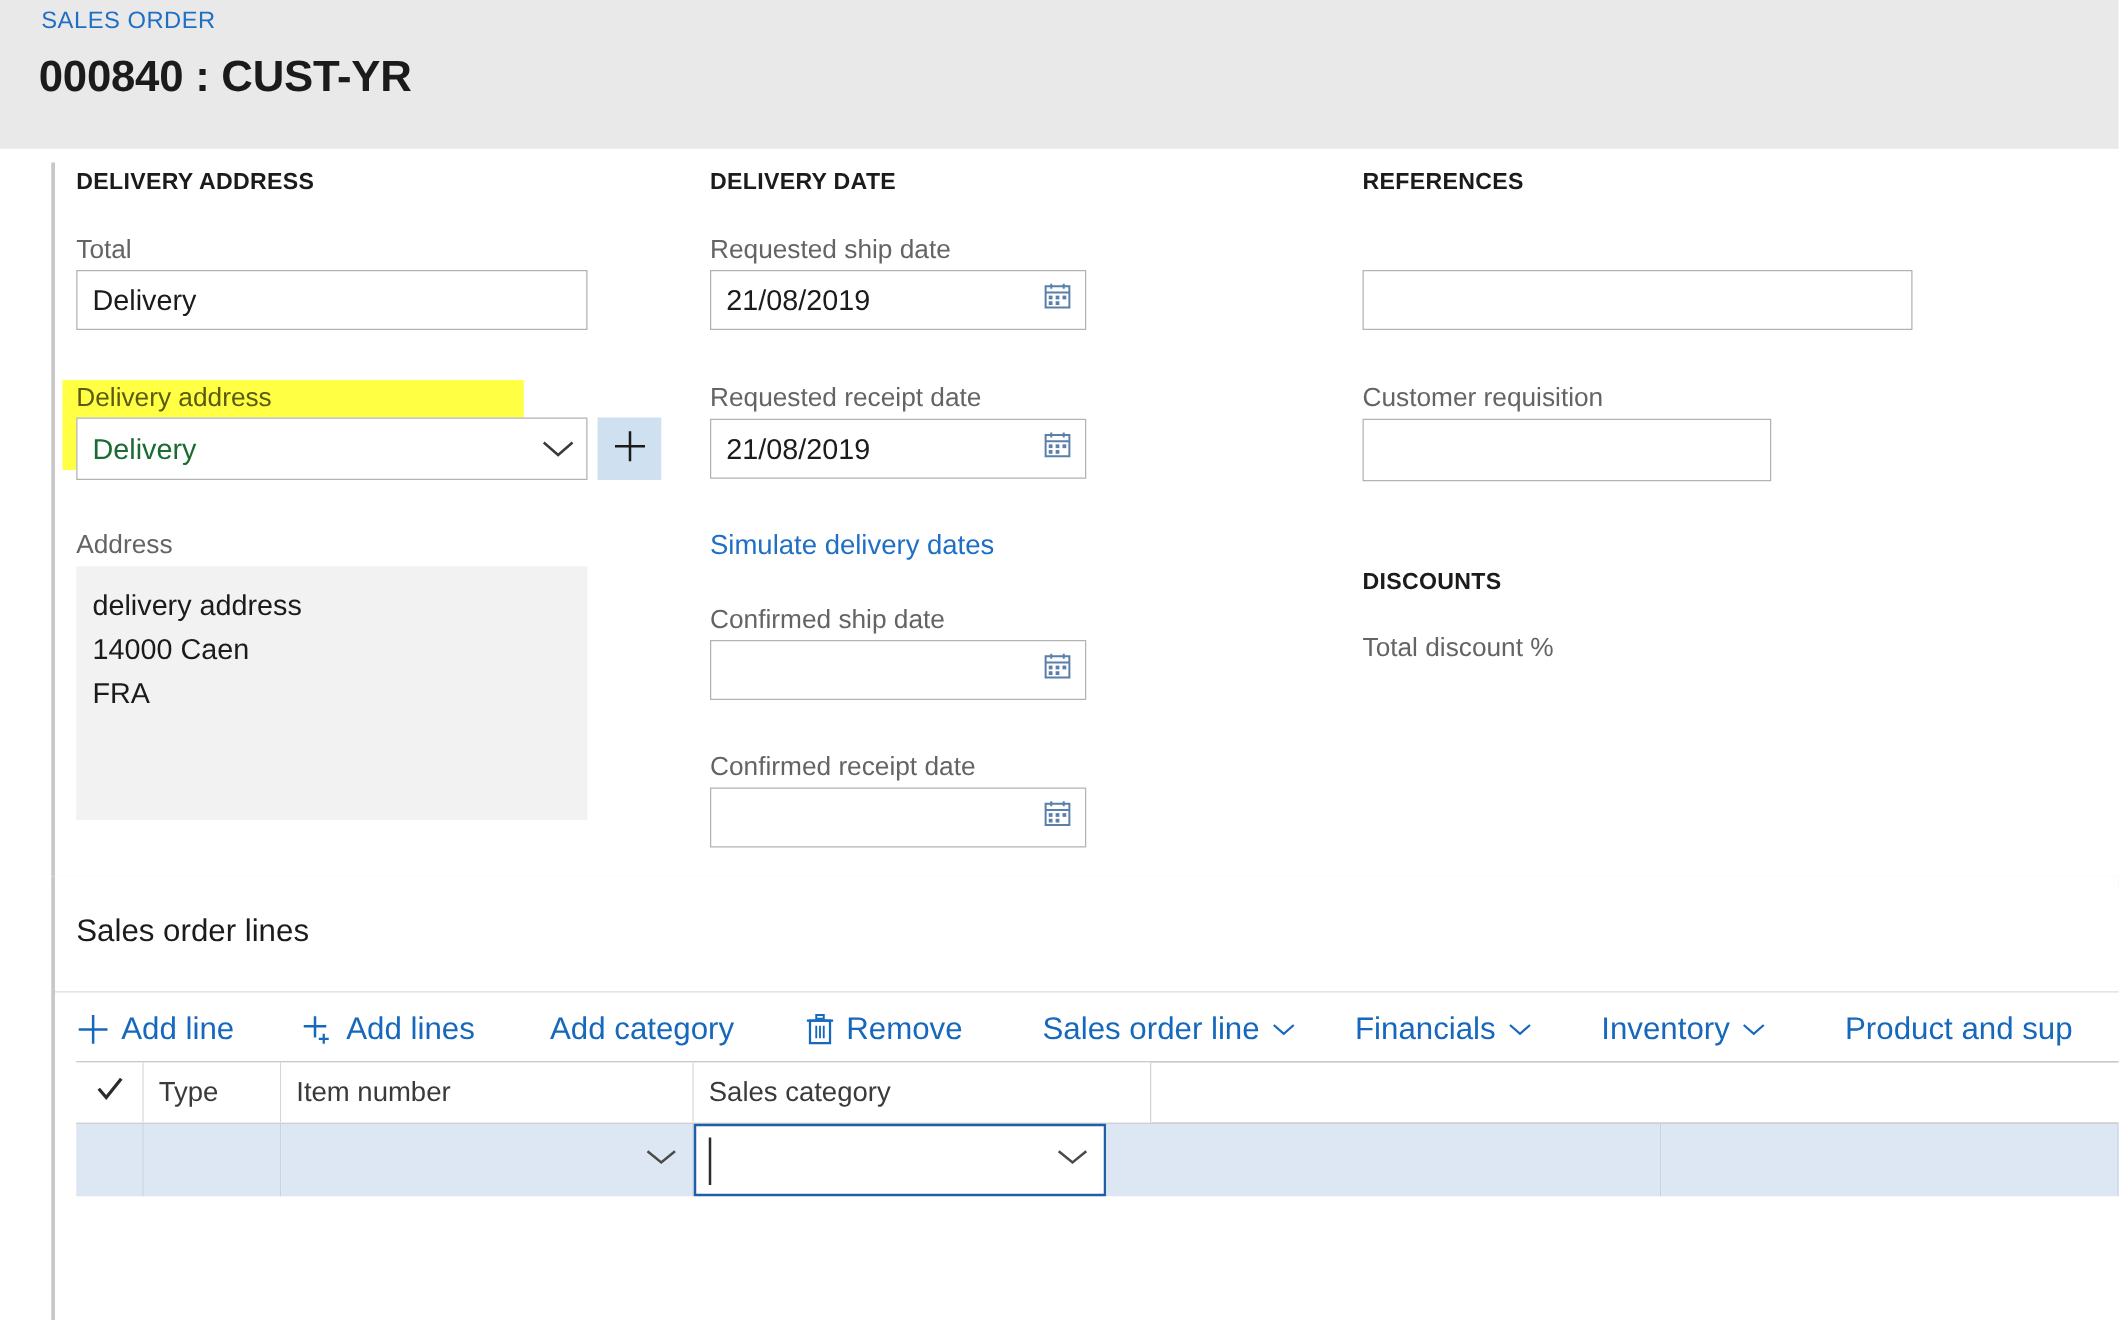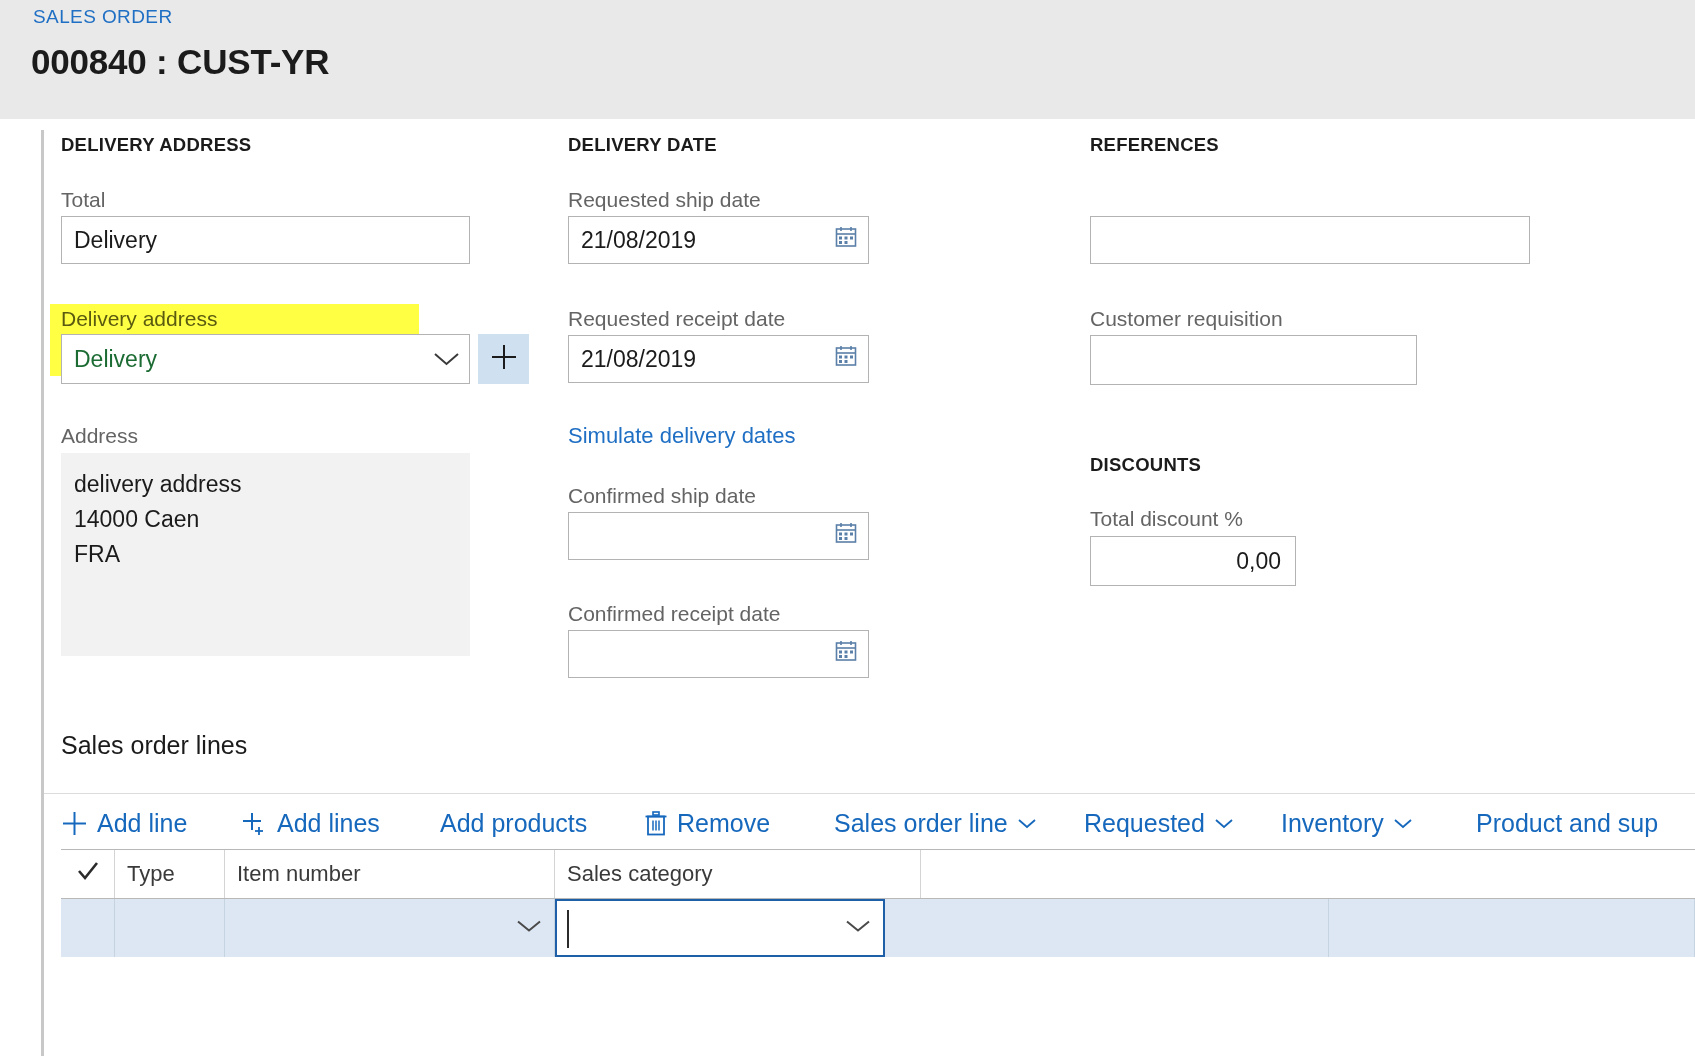--- a/index.html
+++ b/index.html
@@ -278,23 +278,20 @@
     </div>
 
     <div class="fieldlabel" style="left:1046px; top:177px;">Customer requisition</div>
     <div class="inputbox" style="left:1046px; top:205px; width:327px; height:50px;">
       <span class="val"></span>
     </div>
 
     <div class="section-head" style="left:1046px; top:324px;">DISCOUNTS</div>
 
     <div class="fieldlabel" style="left:1046px; top:377px;">Total discount %</div>
-    <div class="inputbox numeric" style="left:1046px; top:406px; width:206px; height:50px;">
-      <span class="val">0,00</span>
-    </div>
   </div>
 
   <div class="card-bottom">
 
     <div class="lines-title">Sales order lines</div>
 
     <div class="toolbar">
 
       <div class="tbtn" style="left:17px;">
         <span class="tico">
@@ -312,21 +309,21 @@
             <line x1="11" y1="3" x2="11" y2="20" stroke="#1668bd" stroke-width="2"></line>
             <line x1="2" y1="11" x2="20" y2="11" stroke="#1668bd" stroke-width="2"></line>
             <line x1="18" y1="17" x2="18" y2="25" stroke="#1668bd" stroke-width="1.8"></line>
             <line x1="14" y1="21" x2="22" y2="21" stroke="#1668bd" stroke-width="1.8"></line>
           </svg>
         </span>
         <span>Add lines</span>
       </div>
 
       <div class="tbtn" style="left:396px;">
-        <span>Add products</span>
+        <span>Add category</span>
       </div>
 
       <div class="tbtn" style="left:600px;">
         <span class="tico">
           <svg width="24" height="27" viewBox="0 0 24 27" aria-hidden="true">
             <rect x="4" y="6.5" width="16" height="18" fill="none" stroke="#1668bd" stroke-width="1.8"></rect>
             <line x1="1.5" y1="6.5" x2="22.5" y2="6.5" stroke="#1668bd" stroke-width="1.8"></line>
             <rect x="9" y="2" width="6" height="3" fill="none" stroke="#1668bd" stroke-width="1.6"></rect>
             <line x1="9" y1="10.5" x2="9" y2="20.5" stroke="#1668bd" stroke-width="1.5"></line>
             <line x1="12" y1="10.5" x2="12" y2="20.5" stroke="#1668bd" stroke-width="1.5"></line>
@@ -339,21 +336,21 @@
       <div class="tbtn" style="left:790px;">
         <span>Sales order line</span>
         <span class="tico">
           <svg width="20" height="12" viewBox="0 0 20 12" aria-hidden="true">
             <polyline points="2,3 10,10 18,3" fill="none" stroke="#1668bd" stroke-width="1.8"></polyline>
           </svg>
         </span>
       </div>
 
       <div class="tbtn" style="left:1040px;">
-        <span>Requested</span>
+        <span>Financials</span>
         <span class="tico">
           <svg width="20" height="12" viewBox="0 0 20 12" aria-hidden="true">
             <polyline points="2,3 10,10 18,3" fill="none" stroke="#1668bd" stroke-width="1.8"></polyline>
           </svg>
         </span>
       </div>
 
       <div class="tbtn" style="left:1237px;">
         <span>Inventory</span>
         <span class="tico">

